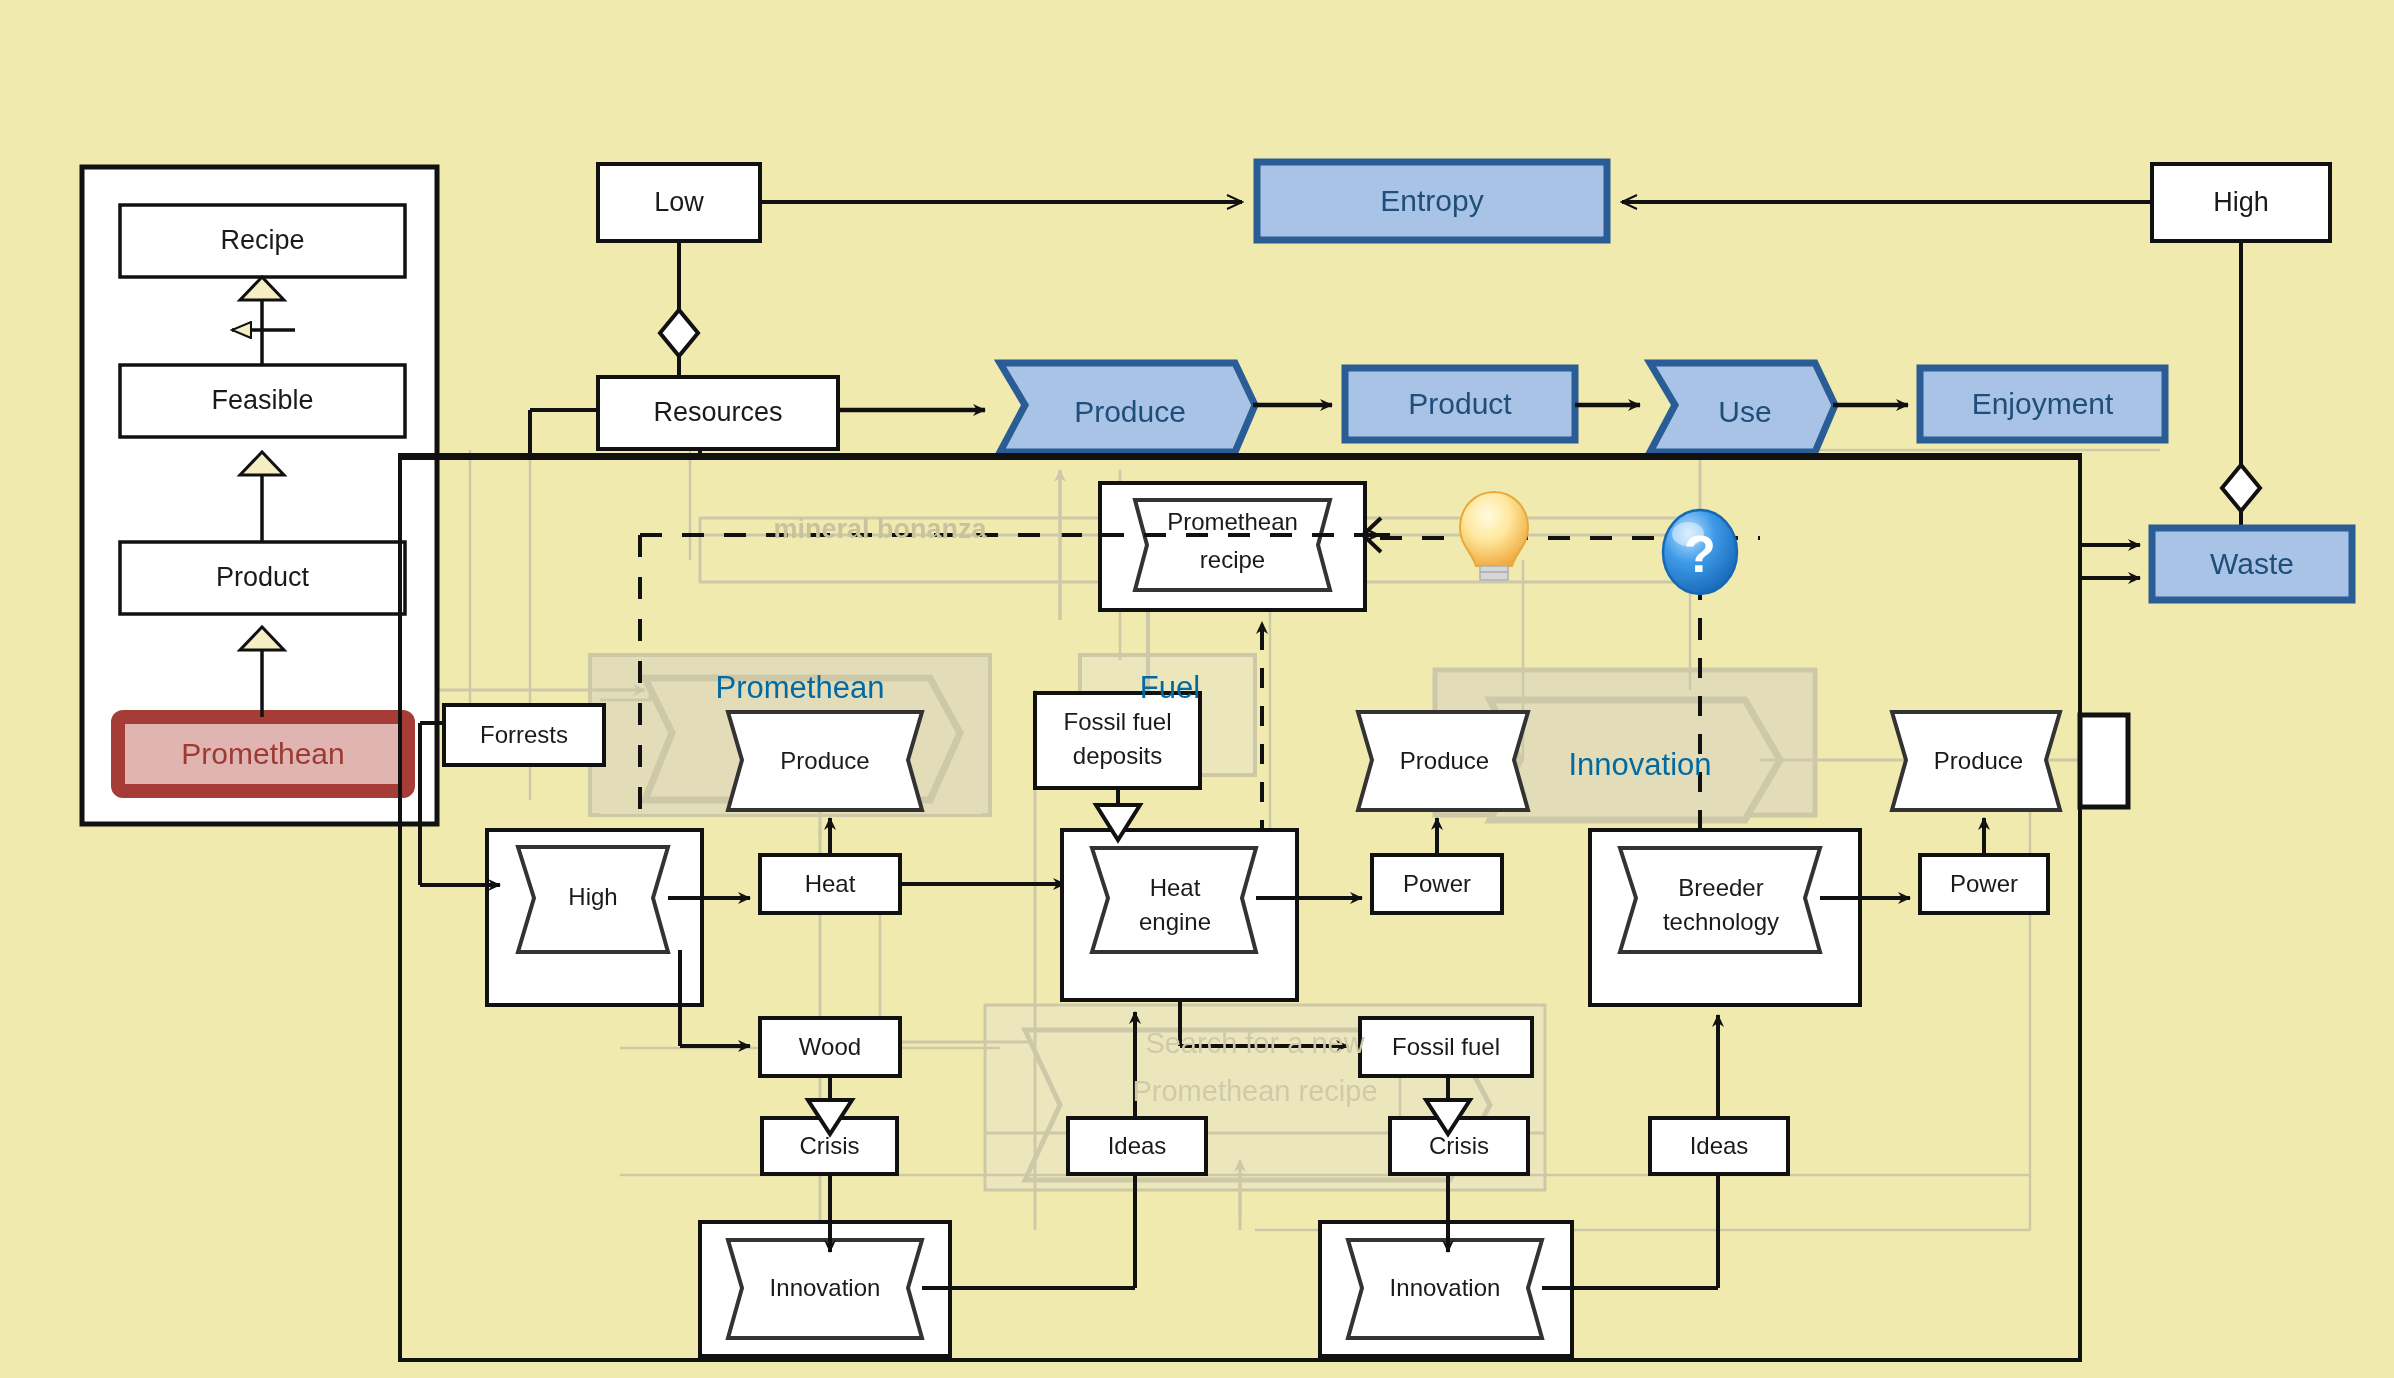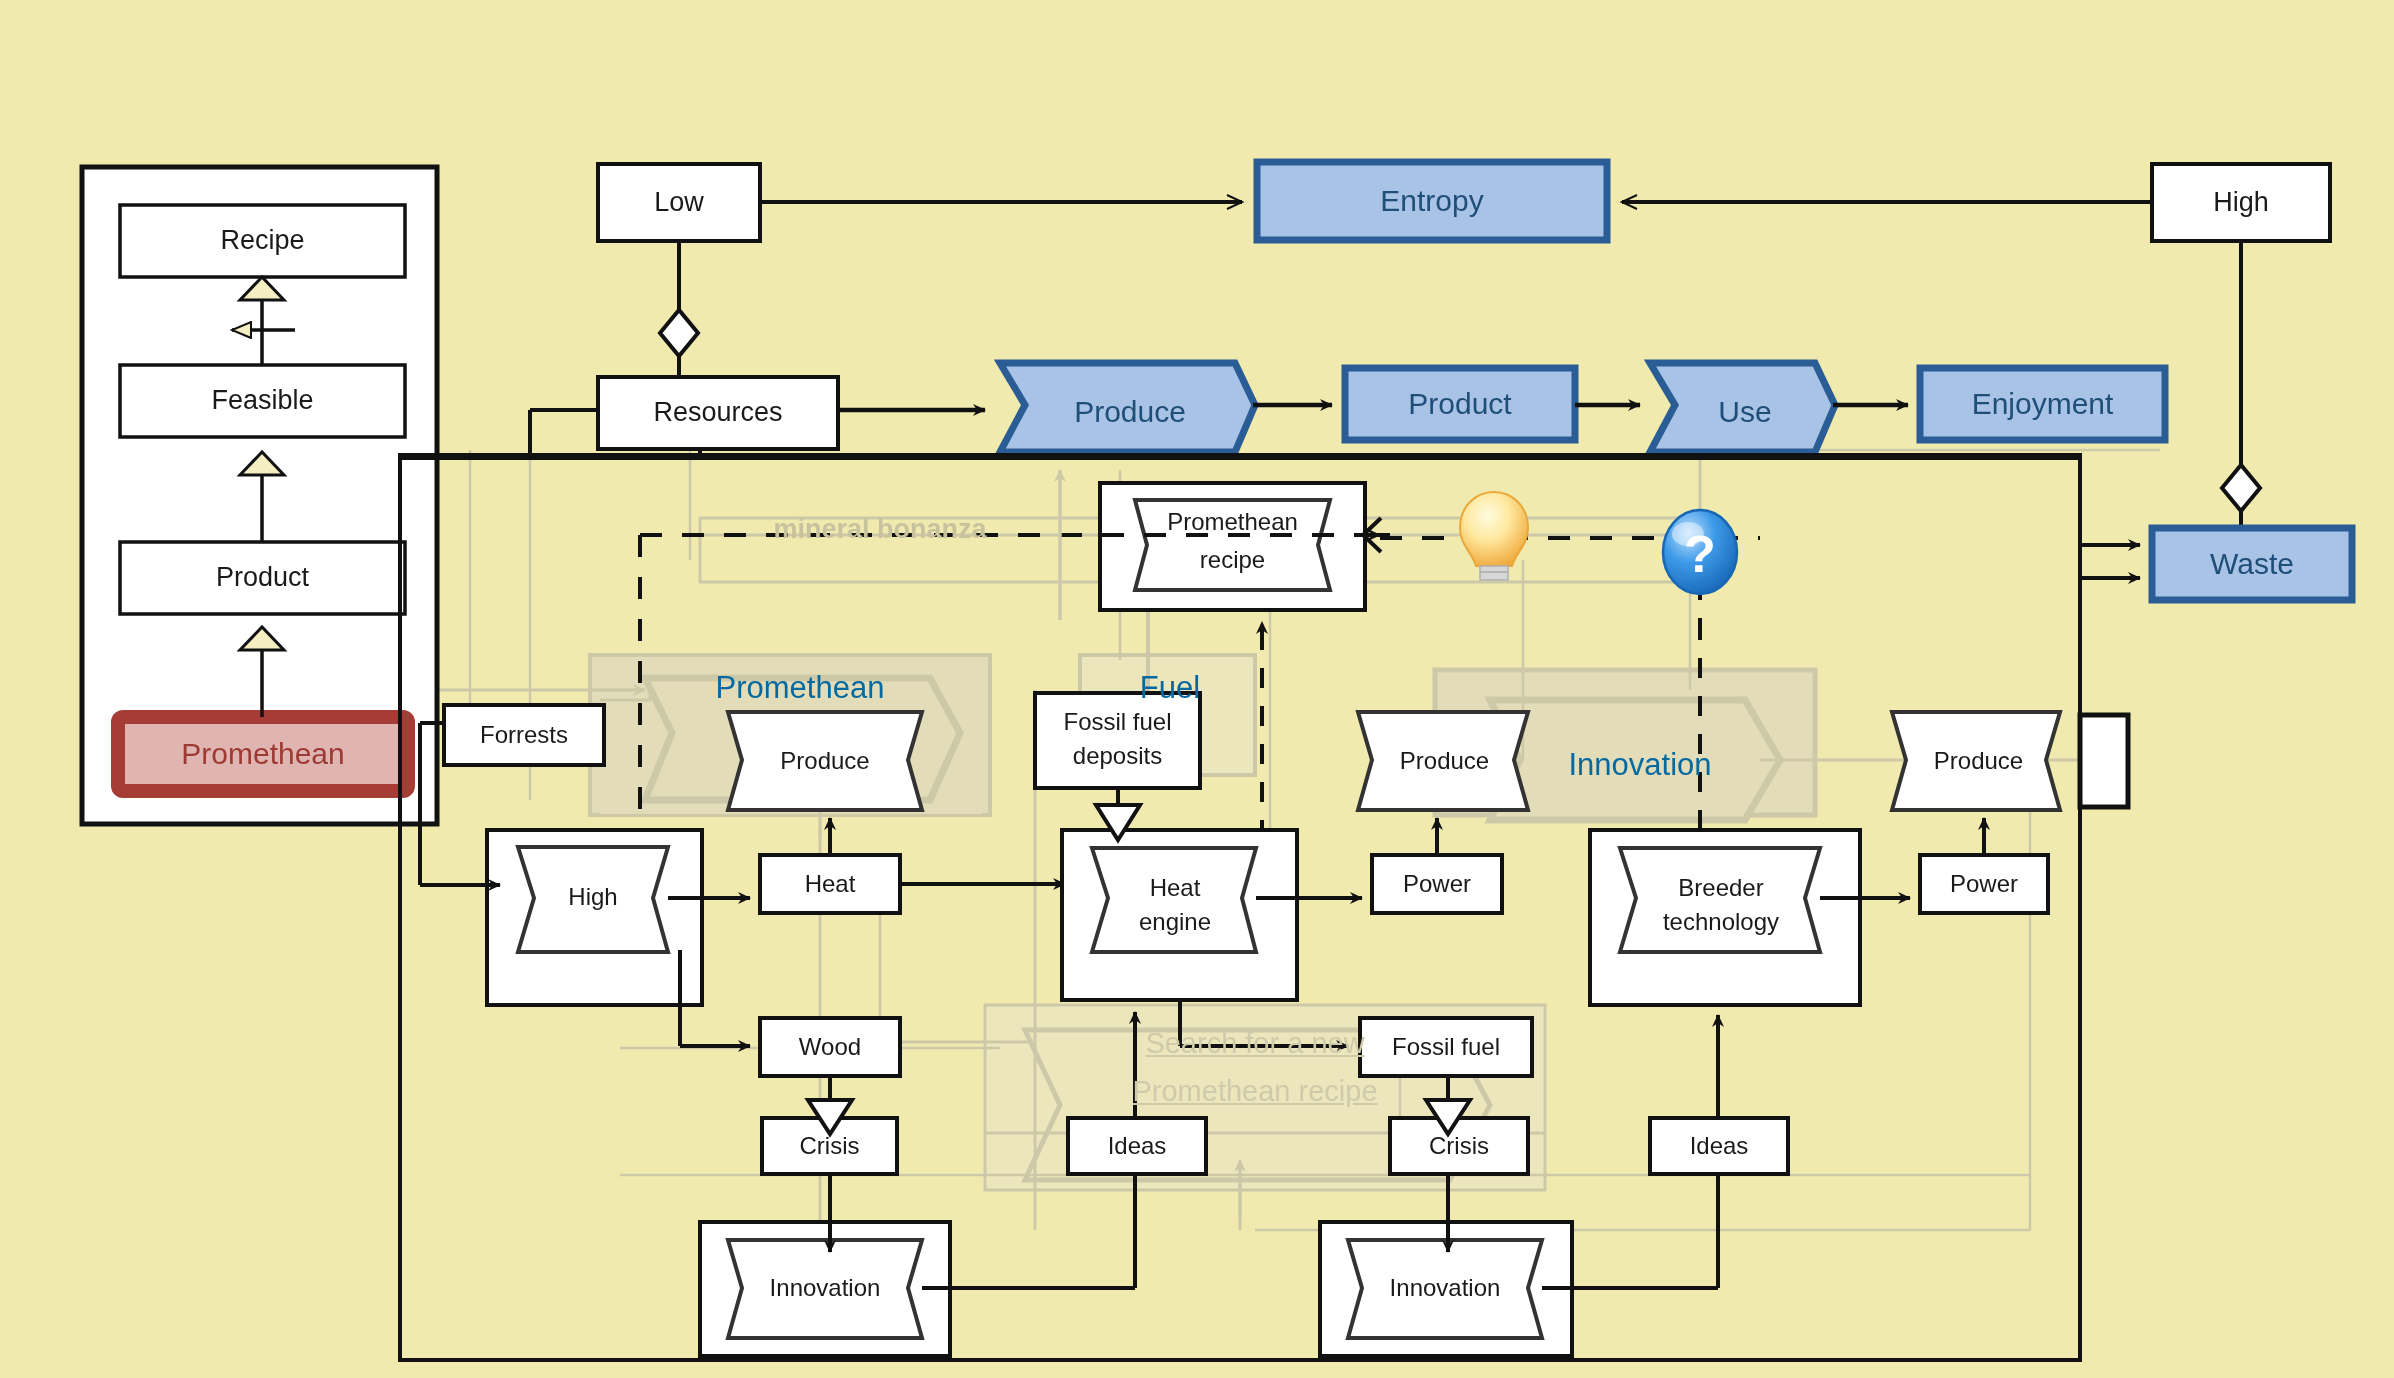--- a/index.html
+++ b/index.html
@@ -47,21 +47,20 @@
     font-size: 30px;
     color: #9c3a33;
   }
   .lbl-ghost {
     font-size: 31px;
     color: #0369a1;
   }
   .lbl-ghost-sm {
     font-size: 29px;
     color: #cfcaa9;
-    text-decoration: underline;
   }
   .lbl-mineral {
     font-size: 27px;
     color: #c8c39f;
   }
 </style>
 </head>
 <body>
 
 <div id="stage">

